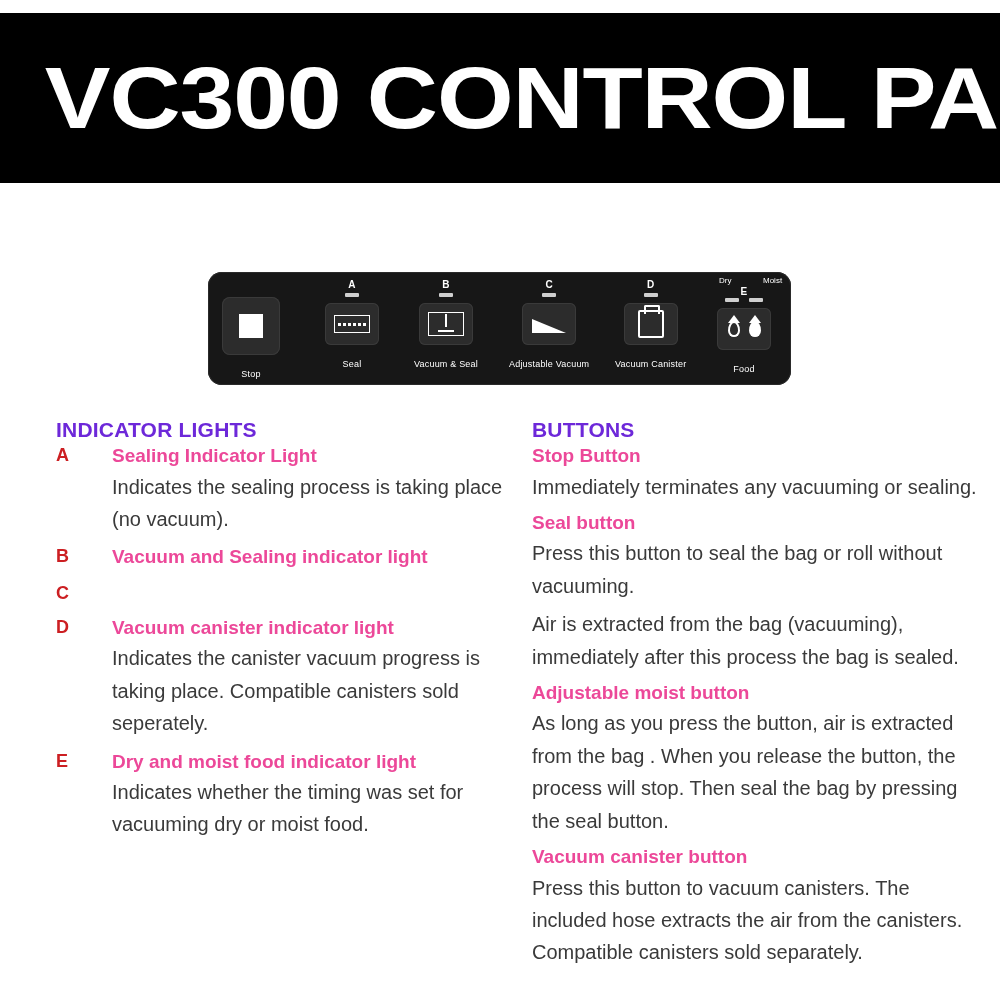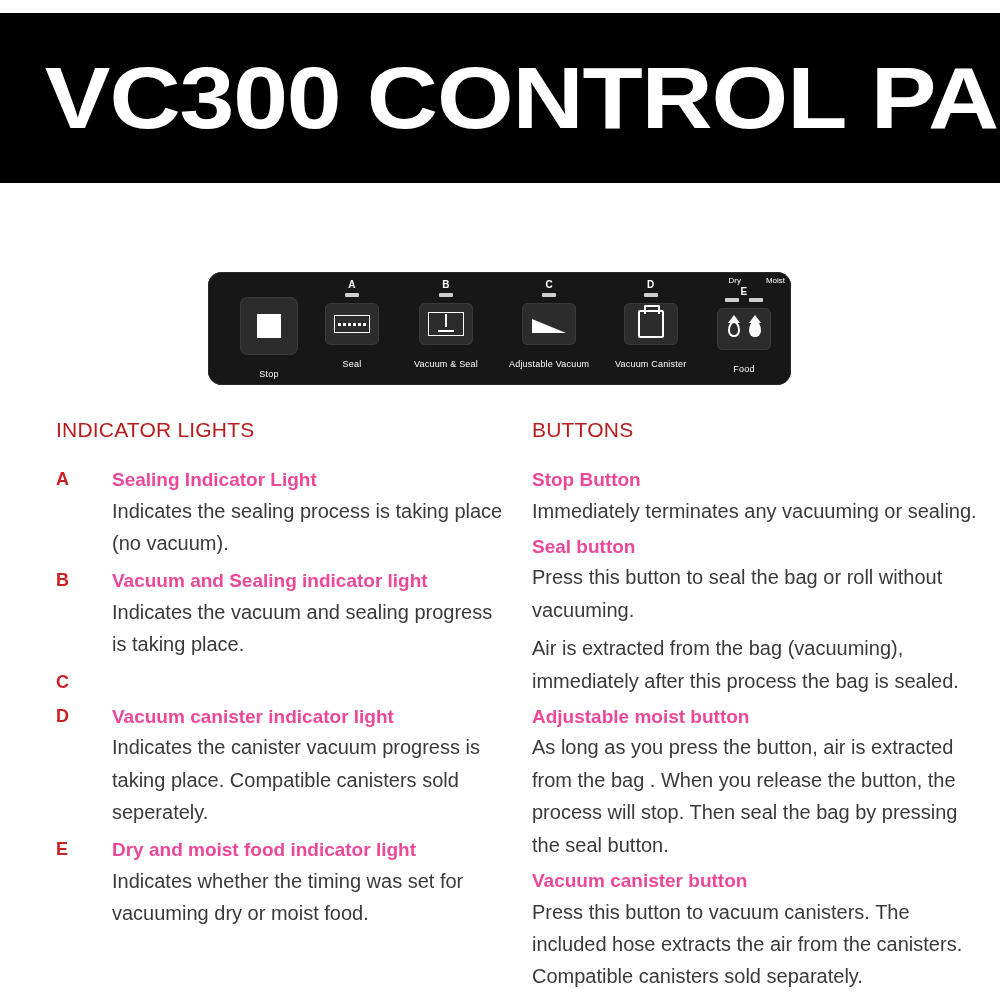--- a/index.html
+++ b/index.html
@@ -118,21 +118,21 @@
   }
   .dual-label-row {
     display: flex;
     gap: 6px;
     margin-bottom: 2px;
   }
   .dual-label-row span {
     color: #ffffff;
     font-size: 8px;
     width: 22px;
-    text-align: right;
+    text-align: left;
     margin-left: 16px;
   }
 
   
   .ico-square {
     width: 24px;
     height: 24px;
     background: #ffffff;
   }
   .ico-seal {
@@ -241,25 +241,24 @@
 
   
   .col {
     position: absolute;
     top: 418px;
   }
   .col-left { left: 56px; width: 450px; }
   .col-right { left: 532px; width: 450px; }
 
   .col-head {
-    color: #b91c1c;
-    font-weight: normal;
+    color: #6d28d9;
+    font-weight: bold;
     font-size: 21px;
     letter-spacing: .2px;
-    margin-bottom: 24px;
   }
 
   .item {
     display: flex;
     margin-bottom: 8px;
   }
   .item-letter {
     color: #cc1f22;
     font-weight: bold;
     font-size: 18px;
@@ -290,21 +289,21 @@
 
 <div class="page">
 
   <div class="title-banner">
     <div class="title-text">VC300 CONTROL PANEL</div>
   </div>
 
   <div class="panel-wrap">
     <div class="panel">
 
-      <div class="btn-col" style="left:32px; top:25px;">
+      <div class="btn-col" style="left:14px; top:25px;">
         <div class="key stop">
           <div class="ico-square"></div>
         </div>
         <div class="key-label">Stop</div>
       </div>
 
       <div class="btn-col" style="left:117px; top:8px;">
         <div class="tag">A</div>
         <div class="led"></div>
         <div class="key">
@@ -377,21 +376,20 @@
       <div class="item-body">
         <div class="item-title">Sealing Indicator Light</div>
         <div class="item-desc">Indicates the sealing process is taking place (no vacuum).</div>
       </div>
     </div>
 
     <div class="item">
       <div class="item-letter">B</div>
       <div class="item-body">
         <div class="item-title">Vacuum and Sealing indicator light</div>
-        <div class="item-desc">Indicates the vacuum and sealing progress is taking place.</div>
       </div>
     </div>
 
     <div class="item">
       <div class="item-letter">C</div>
     </div>
 
     <div class="item">
       <div class="item-letter">D</div>
       <div class="item-body">

